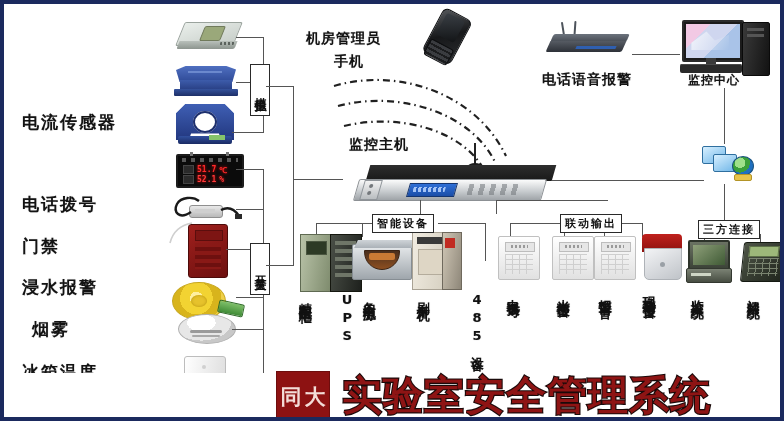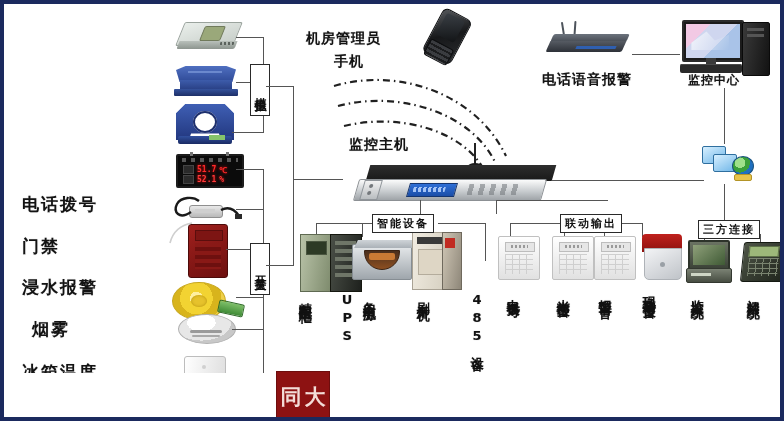--- a/index.html
+++ b/index.html
@@ -297,20 +297,21 @@
     background:radial-gradient(circle at 35% 32%,#9fe08a 0 30%,#3aa03a 30% 55%,#1f6fc0 55% 100%);
     border:1px solid #18507f;}
   .d-net .base{position:absolute;left:32px;top:30px;width:16px;height:5px;background:#e8c44a;border-radius:2px;border:1px solid #b39427;}
 </style>
 </head>
 <body>
 
 <div id="page">
   <div id="canvas">
 
+    <div class="lbl lbl-left" style="left:18px;top:110px;">电流传感器</div>
     <div class="lbl lbl-left" style="left:18px;top:192px;">电话拨号</div>
     <div class="lbl lbl-left" style="left:18px;top:234px;">门禁</div>
     <div class="lbl lbl-left" style="left:18px;top:275px;">浸水报警</div>
     <div class="lbl lbl-left" style="left:28px;top:317px;">烟雾</div>
     <div class="lbl lbl-left" style="left:18px;top:360px;">冰箱温度</div>
 
     <div class="dev d-ths" style="left:172px;top:16px;">
       <div class="top"></div>
         <div class="lcd"></div>
         <div class="side"></div>
@@ -557,15 +558,16 @@
     <div class="vlbl" style="left:686px;top:285px;">监控系统</div>
     <div class="vlbl" style="left:742px;top:285px;">门禁系统</div>
 
     <div class="title-band"></div>
     <div class="seal">
       <div class="s-in">
         <span class="s-ch">同</span>
         <span class="s-ch">大</span>
       </div>
     </div>
+    <div class="big-title">实验室安全管理系统</div>
 
   </div>
 </div>
 
 </body></html>

